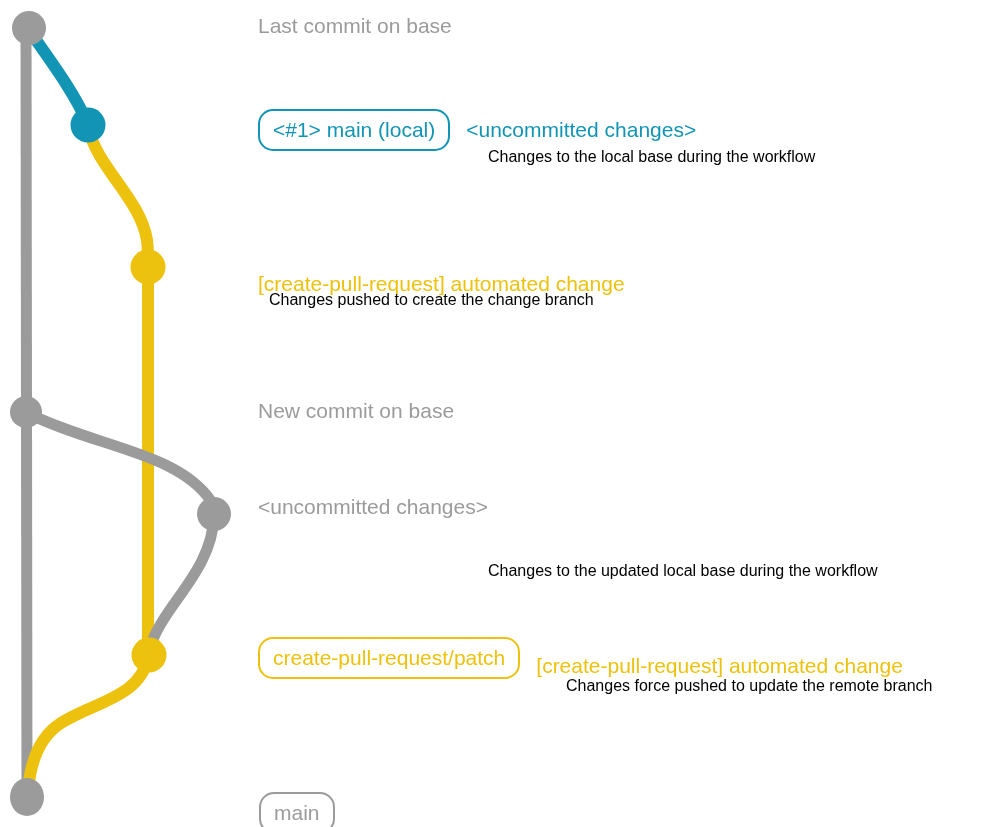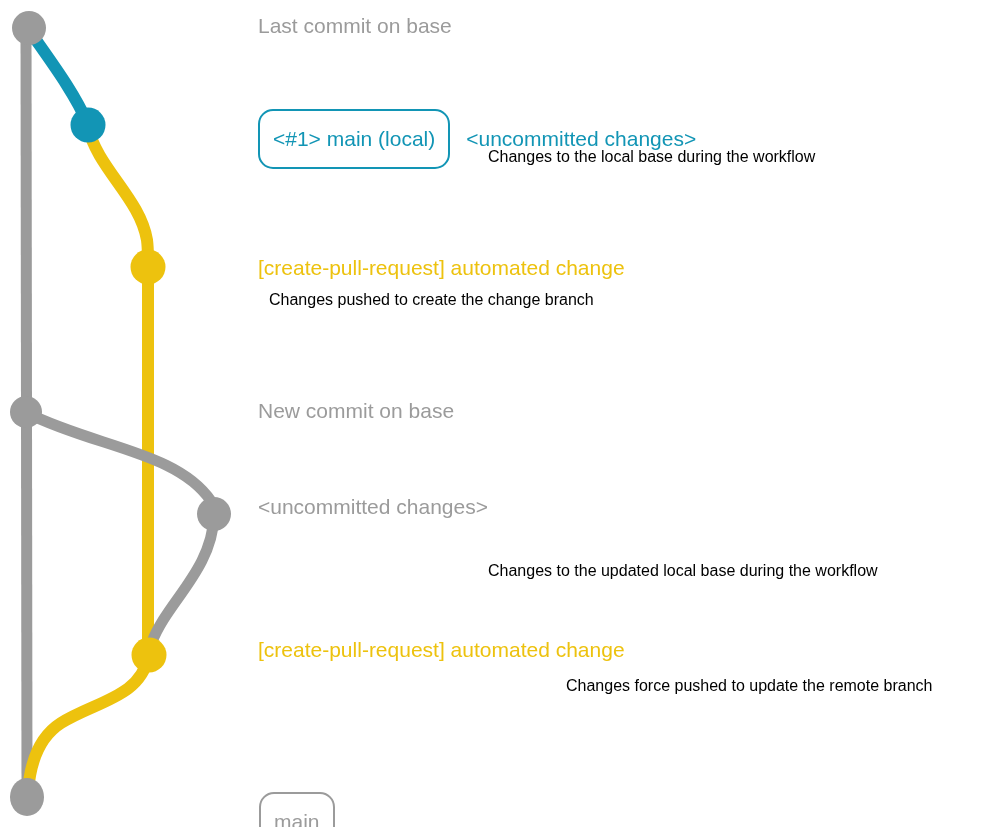--- a/index.html
+++ b/index.html
@@ -15,24 +15,24 @@
   .stroke-gray{stroke:var(--gray);fill:none;}
   .stroke-teal{stroke:var(--teal);fill:none;}
   .stroke-yellow{stroke:var(--yellow);fill:none;}
   .fill-gray{fill:var(--gray);}
   .fill-teal{fill:var(--teal);}
   .fill-yellow{fill:var(--yellow);}
   .row{position:absolute;display:flex;align-items:center;gap:16px;white-space:nowrap;}
   .sans{font-size:21px;line-height:26px;}
   .t-gray{color:var(--gray);}
   .t-teal{color:var(--teal);}
-  .t-yellow{color:var(--yellow);}
+  .t-yellow{color:var(--yellow);margin-top:16px;}
   .pill{
     display:inline-block;font-size:21px;line-height:26px;
-    padding:15px 13px;border-radius:15px;border:2px solid;
+    padding:6px 13px;border-radius:15px;border:2px solid;
   }
   .pill.p-teal{border-color:var(--teal);color:var(--teal);}
   .pill.p-gray{border-color:var(--gray);color:var(--gray);}
   .pill.p-yellow{border-color:var(--yellow);color:var(--yellow);}
   .caption{
     position:absolute;white-space:nowrap;color:var(--caption);
     font-family:Liberation Sans, sans-serif;
     font-size:16px;line-height:22px;
   }
 </style>
@@ -82,19 +82,20 @@
 <div class="row" style="left:258px;top:398px">
   <span class="sans t-gray">New commit on base</span>
 </div>
 
 <div class="row" style="left:258px;top:494px">
   <span class="sans t-gray">&lt;uncommitted changes&gt;</span>
 </div>
 <div class="caption" style="left:488px;top:560px">Changes to the updated local base during the workflow</div>
 
 <div class="row" style="left:258px;top:637px">
+  <span class="pill p-yellow">create-pull-request/patch</span>
   <span class="sans t-yellow">[create-pull-request] automated change</span>
 </div>
 <div class="caption" style="left:566px;top:675px">Changes force pushed to update the remote branch</div>
 
 <div class="row" style="left:259px;top:792px">
   <span class="pill p-gray">main</span>
 </div>
 
 </body></html>

